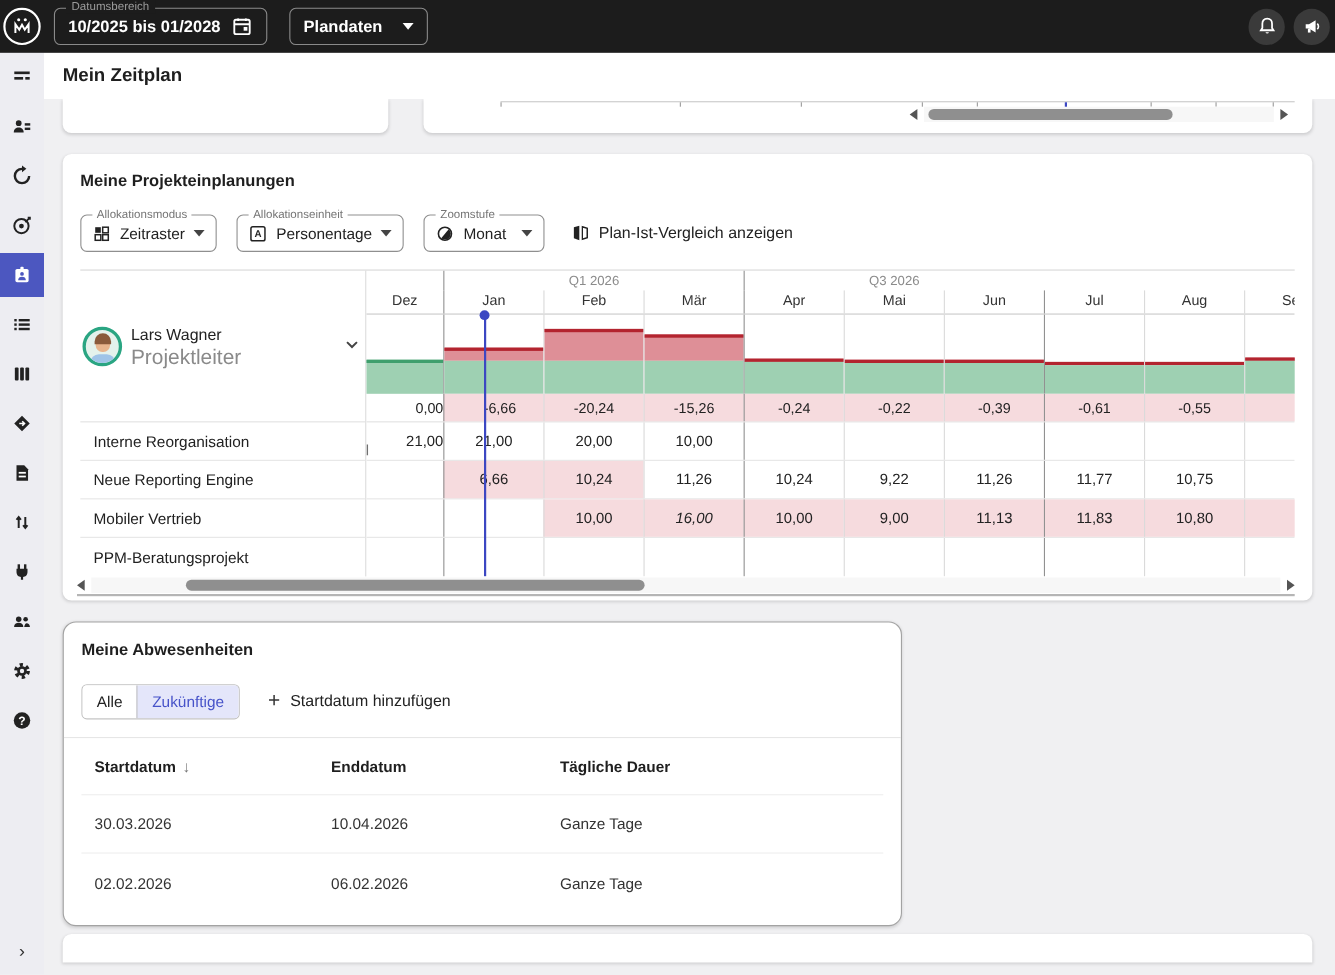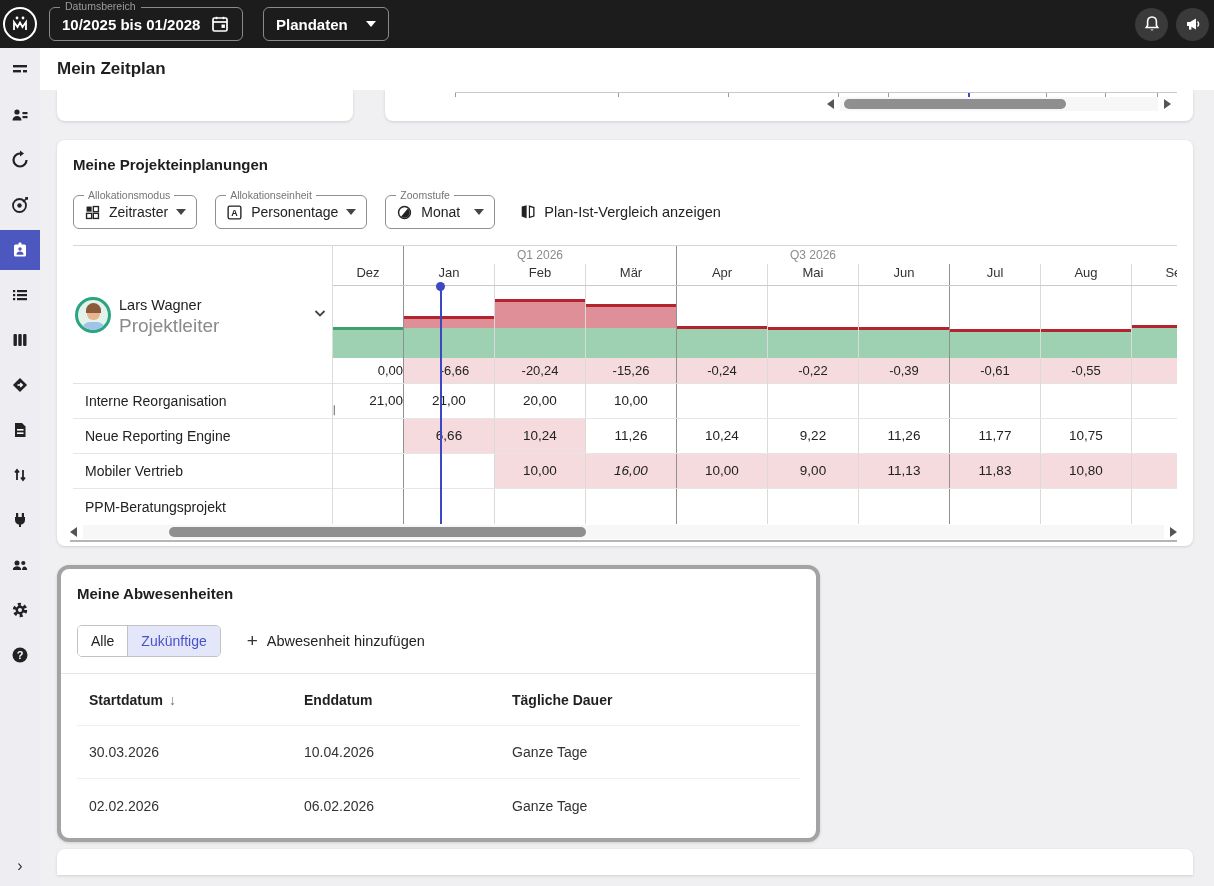--- a/index.html
+++ b/index.html
@@ -105,21 +105,21 @@
   .val-row.last { border-bottom:none; }
   .val-cell { font-size:13.5px; color:#222; text-align:center; line-height:34px; }
   .deficit { background:#f6dbde; }
   .cell-left { text-align:right; padding-left:8px; }
   .handle { position:absolute; left:-2px; top:9px; font-size:10px; color:#555; letter-spacing:-1px; }
   .todayline { position:absolute; width:2px; background:#3c47c2; z-index:5; }
   .todaydot { position:absolute; width:9px; height:9px; border-radius:50%; background:#3c47c2; z-index:6; }
   .gantt-scroll { margin:2px 0 0 -3px; border-bottom:2px solid #b5b5b5; padding-bottom:2px; }
 
   
-  .absence-outer { width:763px; margin-top:19px; border:4px solid #a3a3a3; border-radius:12px;
+  .absence-outer { width:763px; margin-top:19px; border:1px solid #a3a3a3; border-radius:12px;
     background:#fff; box-shadow:0 1px 3px rgba(0,0,0,.14); padding:16px 16px 0 16px; height:277px; overflow:hidden; }
   .abs-controls { display:flex; align-items:center; margin-top:23px; }
   .tabgroup { display:flex; border:1px solid #c2c2c2; border-radius:5px; overflow:hidden; }
   .tab { padding:7px 13px; font-size:14px; background:#fff; color:#222; cursor:pointer; border:none; font-family:inherit; }
   .tab.activetab { background:#e4e6fa; color:#4753c9; border-left:1px solid #c2c2c2; }
   .add-btn { display:flex; align-items:center; gap:9px; margin-left:26px; background:none; border:none;
     font-size:14.5px; color:#222; cursor:pointer; font-family:inherit; }
   .plus { font-size:19px; line-height:14px; color:#333; font-weight:normal; }
   .abs-divider { border-top:1px solid #e6e6e6; margin:16px -16px 0 -16px; }
   .abs-table { width:100%; }
@@ -517,21 +517,21 @@
 
       <div class="absence-outer">
         <div class="card-title">Meine Abwesenheiten</div>
         <div class="abs-controls">
           <div class="tabgroup" id="abs-tabs">
               <button class="tab">Alle</button>
               <button class="tab activetab">Zukünftige</button>
             </div>
           <button class="add-btn">
             <span class="plus">+</span>
-            <span>Abwesenheit hinzufügen</span>
+            <span>Startdatum hinzufügen</span>
           </button>
         </div>
         <div class="abs-divider"></div>
         <div class="abs-table">
           <div class="abs-hrow" id="abs-head">
               <div>Startdatum<span class="sort-arrow">↓</span></div>
               <div>Enddatum</div>
               <div>Tägliche Dauer</div>
             </div>
           <div id="abs-rows">

